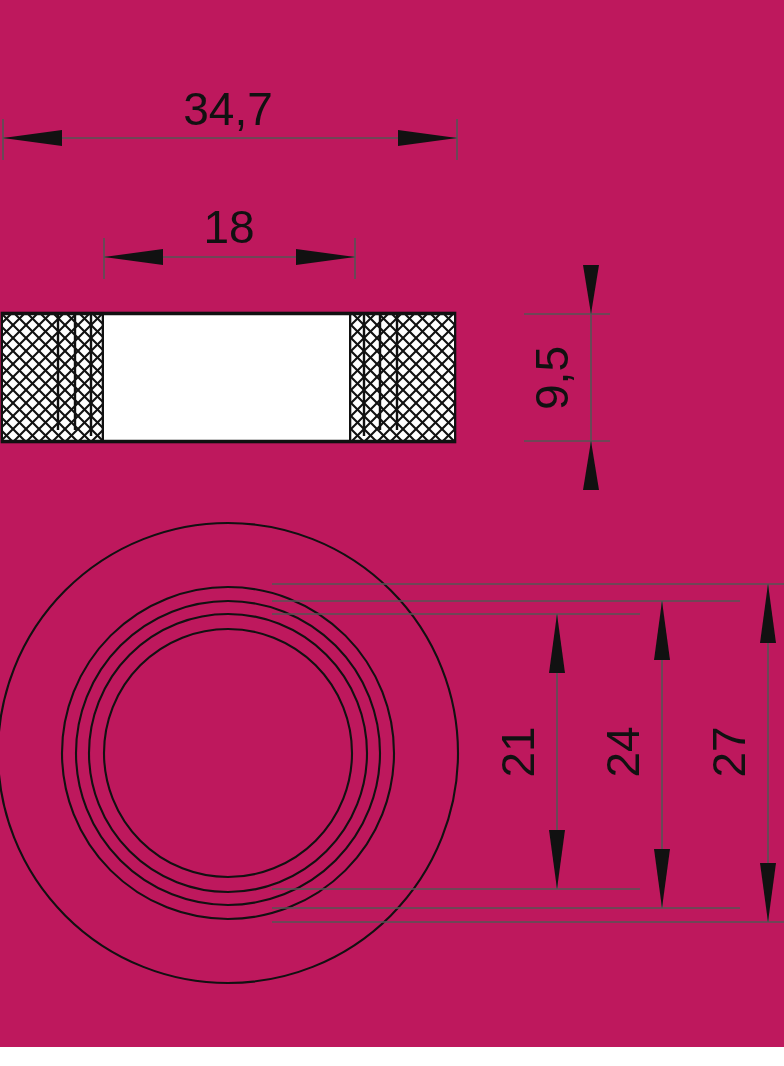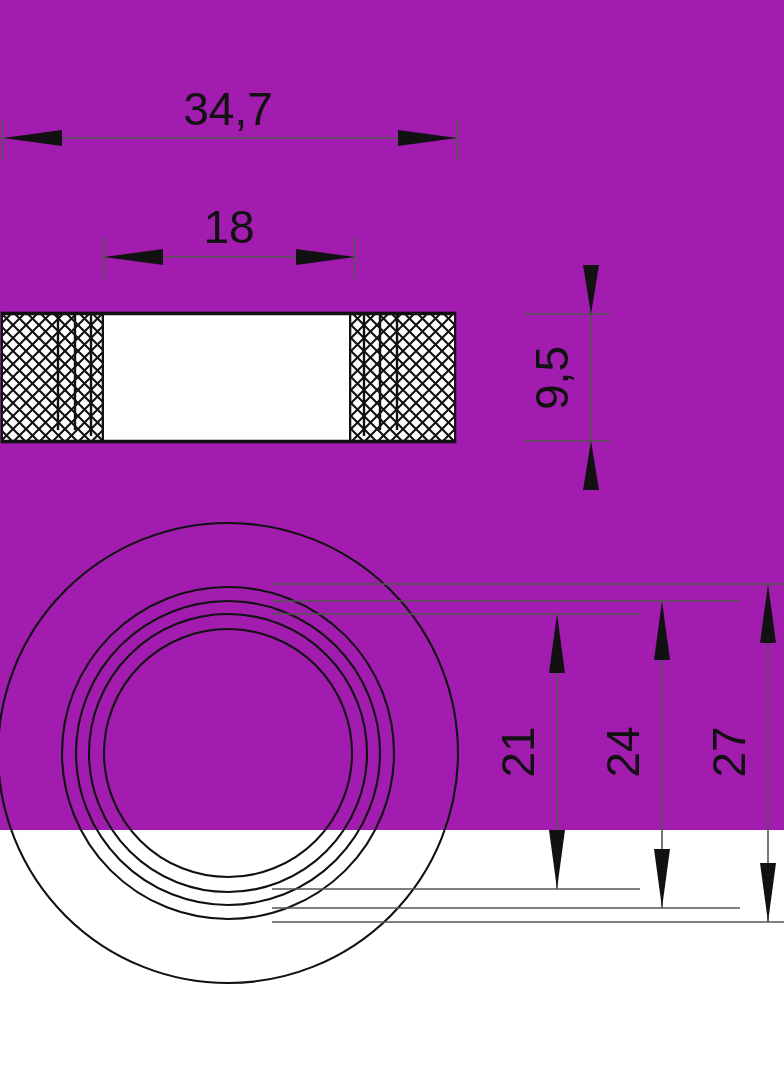--- a/index.html
+++ b/index.html
@@ -1,18 +1,18 @@
 <!DOCTYPE html>
 <html><head>
 <meta charset="utf-8">
 <style>
   html,body{margin:0;padding:0;background:#ffffff;}
   body{width:784px;height:1066px;overflow:hidden;
        font-family:"Liberation Sans", sans-serif;}
-  #stage{position:relative;width:784px;height:830px;background:#a21caf;text-decoration:underline;}
+  #stage{position:relative;width:784px;height:1047px;background:#be185d;text-decoration:underline;}
   svg.draw{position:absolute;left:0;top:0;width:784px;height:1066px;}
   .dimtext{font-family:"Liberation Sans", sans-serif;font-size:46px;fill:#111;}
   .dimtext-rot{font-family:"Liberation Sans", sans-serif;font-size:46px;fill:#111;}
 </style>
 </head>
 <body>
 
 <div id="stage">
 
   <svg class="draw" viewBox="0 0 784 1066">

